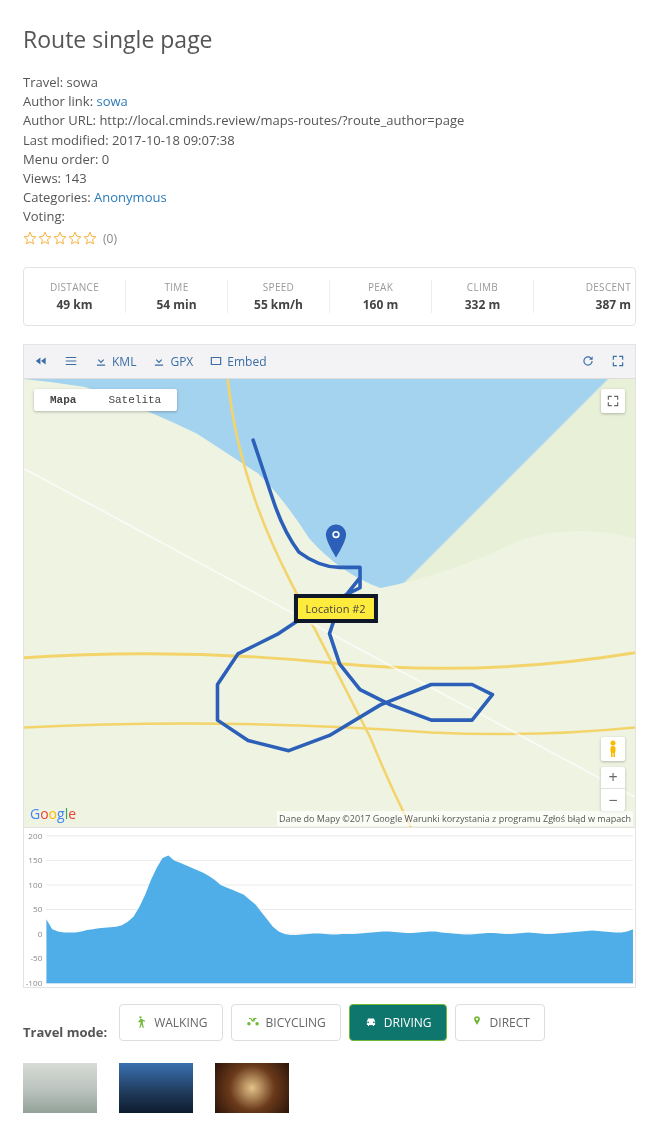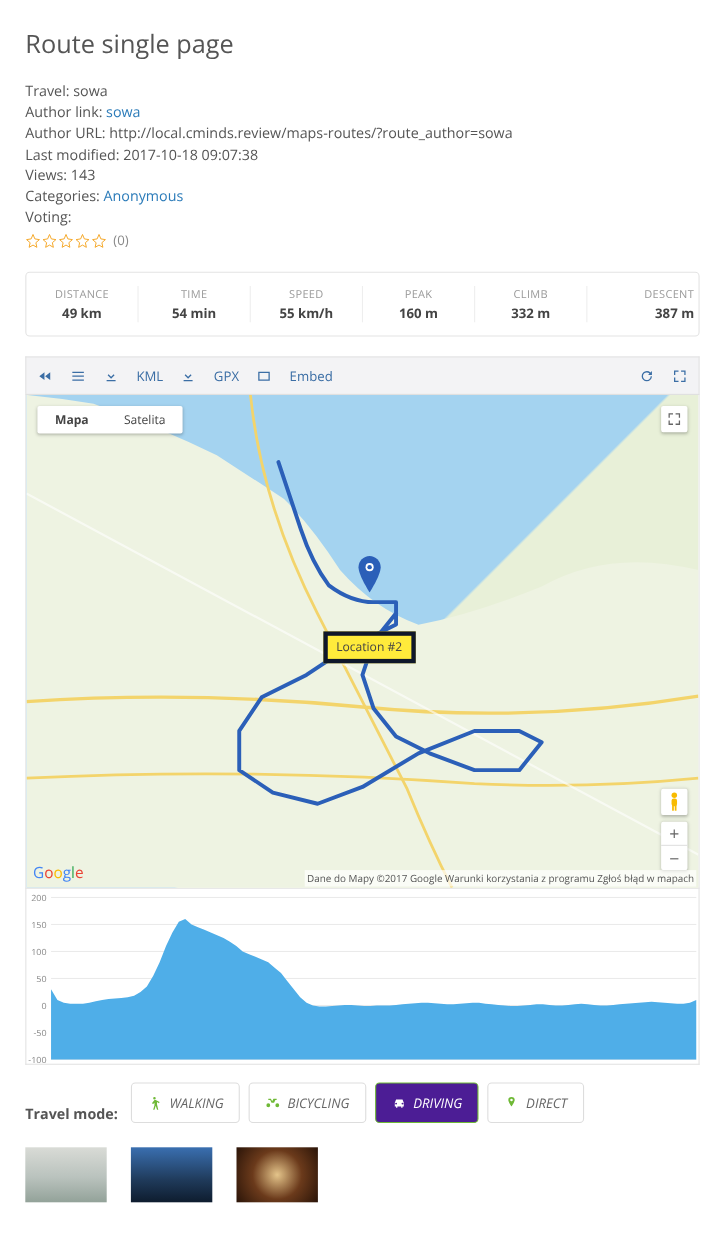--- a/index.html
+++ b/index.html
@@ -10,66 +10,67 @@
   .voting { display: flex; align-items: center; gap: 6px; margin-top: 4px; }
   .stars { display: flex; gap: 1px; }
   .star { width: 14px; height: 14px; }
   .vote-count { color: #888; font-size: 12px; }
   .stats-row { display: flex; border: 1px solid #e3e3e3; border-radius: 4px; margin-top: 20px; padding: 12px 0; }
   .stat { flex: 1; text-align: center; border-right: 1px solid #eee; padding: 0 4px; }
   .stat:last-child { border-right: none; text-align: right; }
   .stat-label { font-size: 10px; color: #999; letter-spacing: 0.3px; }
   .stat-value { font-size: 12px; font-weight: 700; color: #444; margin-top: 2px; }
   .toolbar { background: #f3f3f5; border: 1px solid #e3e3e3; border-bottom: none; padding: 8px 10px; margin-top: 18px; display: flex; align-items: center; gap: 16px; font-size: 12px; }
-  .toolbar .tb-item { color: #3b6ea5; display: flex; align-items: center; gap: 16px; cursor: pointer; }
+  .toolbar .tb-item { color: #3b6ea5; display: flex; align-items: center; gap: 4px; cursor: pointer; }
   .toolbar .spacer { flex: 1; }
   .toolbar svg { width: 14px; height: 14px; fill: #3b6ea5; }
   .map-container { position: relative; width: 100%; height: 450px; border: 1px solid #e3e3e3; border-top: 1px solid #ddd; overflow: hidden; }
   .map-bg { position: absolute; inset: 0; background: linear-gradient(135deg, #a4d3f0 0%, #a4d3f0 55%, #e8f0d8 55.3%, #e8f0d8 100%); }
   .map-land { position: absolute; left: 0; top: 0; width: 100%; height: 100%; }
   .map-land svg { width: 100%; height: 100%; display: block; }
   .map-type { position: absolute; top: 10px; left: 10px; background: #fff; border-radius: 2px; box-shadow: 0 1px 3px rgba(0,0,0,0.25); display: flex; overflow: hidden; font-size: 11px; }
-  .map-type div { padding: 5px 16px; cursor: pointer; }
+  .map-type div { padding: 5px 16px; cursor: pointer; font-family: Liberation Mono, monospace; }
   .map-type .active { font-weight: 700; }
   .map-fullscreen { position: absolute; top: 10px; right: 10px; width: 24px; height: 24px; background: #fff; border-radius: 2px; box-shadow: 0 1px 3px rgba(0,0,0,0.25); display: flex; align-items: center; justify-content: center; cursor: pointer; }
   .pegman { position: absolute; right: 10px; bottom: 66px; width: 24px; height: 24px; background: #fff; border-radius: 2px; box-shadow: 0 1px 3px rgba(0,0,0,0.25); display:flex;align-items:center;justify-content:center; }
   .zoom { position: absolute; right: 10px; bottom: 16px; background: #fff; border-radius: 2px; box-shadow: 0 1px 3px rgba(0,0,0,0.25); width: 24px; }
   .zoom div { height: 22px; display: flex; align-items: center; justify-content: center; font-size: 16px; color: #666; cursor: pointer; }
   .zoom div:first-child { border-bottom: 1px solid #e0e0e0; }
   .marker { position: absolute; left: 51%; top: 41%; transform: translate(-50%, -100%); }
   .marker svg { width: 22px; height: 34px; }
   .loc-label { position: absolute; left: 51%; top: 48%; transform: translateX(-50%); background: #ffeb3b; border: 4px solid #0f172a; font-size: 11px; padding: 3px 8px; font-weight: 500; }
   .google-logo { position: absolute; left: 6px; bottom: 4px; font-size: 14px; font-weight: 500; }
   .google-logo .g1{color:#4285F4}.google-logo .g2{color:#EA4335}.google-logo .g3{color:#FBBC05}.google-logo .g4{color:#4285F4}.google-logo .g5{color:#34A853}.google-logo .g6{color:#EA4335}
   .map-attr { position: absolute; right: 2px; bottom: 1px; font-size: 9px; color: #555; background: rgba(255,255,255,0.7); padding: 1px 2px; }
   .route-path { position: absolute; inset: 0; }
   .city { position: absolute; font-size: 14px; color: #555; font-weight: 500; }
   .elevation { margin-top: 0; border: 1px solid #e3e3e3; border-top: none; height: 160px; position: relative; padding: 4px 0 0 0; }
   .elev-svg { width: 100%; height: 100%; display: block; }
   .travel-row { display: flex; align-items: flex-end; gap: 8px; margin-top: 16px; }
   .travel-label { font-size: 13px; font-weight: 700; color: #555; margin-right: 4px; }
-  .travel-btn { border: 1px solid #ddd; border-radius: 4px; padding: 9px 14px; font-size: 12px; color: #666; display: flex; align-items: center; gap: 6px; cursor: pointer; background: #fff; font-style: italic; }
-  .travel-btn.active { background: #4c1d95; color: #fff; border-color: #6fb936; }
+  .travel-btn { border: 1px solid #ddd; border-radius: 4px; padding: 9px 14px; font-size: 12px; color: #666; display: flex; align-items: center; gap: 6px; cursor: pointer; background: #fff; }
+  .travel-btn.active { background: #0f766e; color: #fff; border-color: #6fb936; }
   .travel-btn svg { width: 14px; height: 14px; }
   .thumbs { display: flex; gap: 22px; margin-top: 22px; }
   .thumb { width: 74px; height: 50px; background: #888; }
   .thumb1 { background: linear-gradient(#d9dbd6 0%, #b9c2bd 55%, #93a299 100%); }
   .thumb2 { background: linear-gradient(180deg, #3a6fb0 0%, #1f3a5a 60%, #0e1c2e 100%); }
   .thumb3 { background: radial-gradient(circle at 50% 50%, #e4c48a 0%, #6b3a1b 50%, #2a1408 100%); }
 </style>
 </head>
 <body>
 
 <h1>Route single page</h1>
 
 <div class="meta">
   <p><span>Travel: </span><span>sowa</span></p>
   <p><span>Author link: </span><a href="#">sowa</a></p>
-  <p><span>Author URL: </span><span>http://local.cminds.review/maps-routes/?route_author=sowa</span></p>
+  <p><span>Author URL: </span><span>http://local.cminds.review/maps-routes/?route_author=page</span></p>
   <p><span>Last modified: </span><span>2017-10-18 09:07:38</span></p>
+  <p><span>Menu order: </span><span>0</span></p>
   <p><span>Views: </span><span>143</span></p>
   <p><span>Categories: </span><a href="#">Anonymous</a></p>
   <p><span>Voting:</span></p>
   <div class="voting">
     <div class="stars">
       <svg class="star" viewBox="0 0 24 24">
           <path fill="none" stroke="#f5a623" stroke-width="1.5" d="M12 2l2.9 6.9L22 10l-5.5 4.8L18 22l-6-3.5L6 22l1.5-7.2L2 10l7.1-1.1z"></path>
         </svg>
       <svg class="star" viewBox="0 0 24 24">
           <path fill="none" stroke="#f5a623" stroke-width="1.5" d="M12 2l2.9 6.9L22 10l-5.5 4.8L18 22l-6-3.5L6 22l1.5-7.2L2 10l7.1-1.1z"></path>

